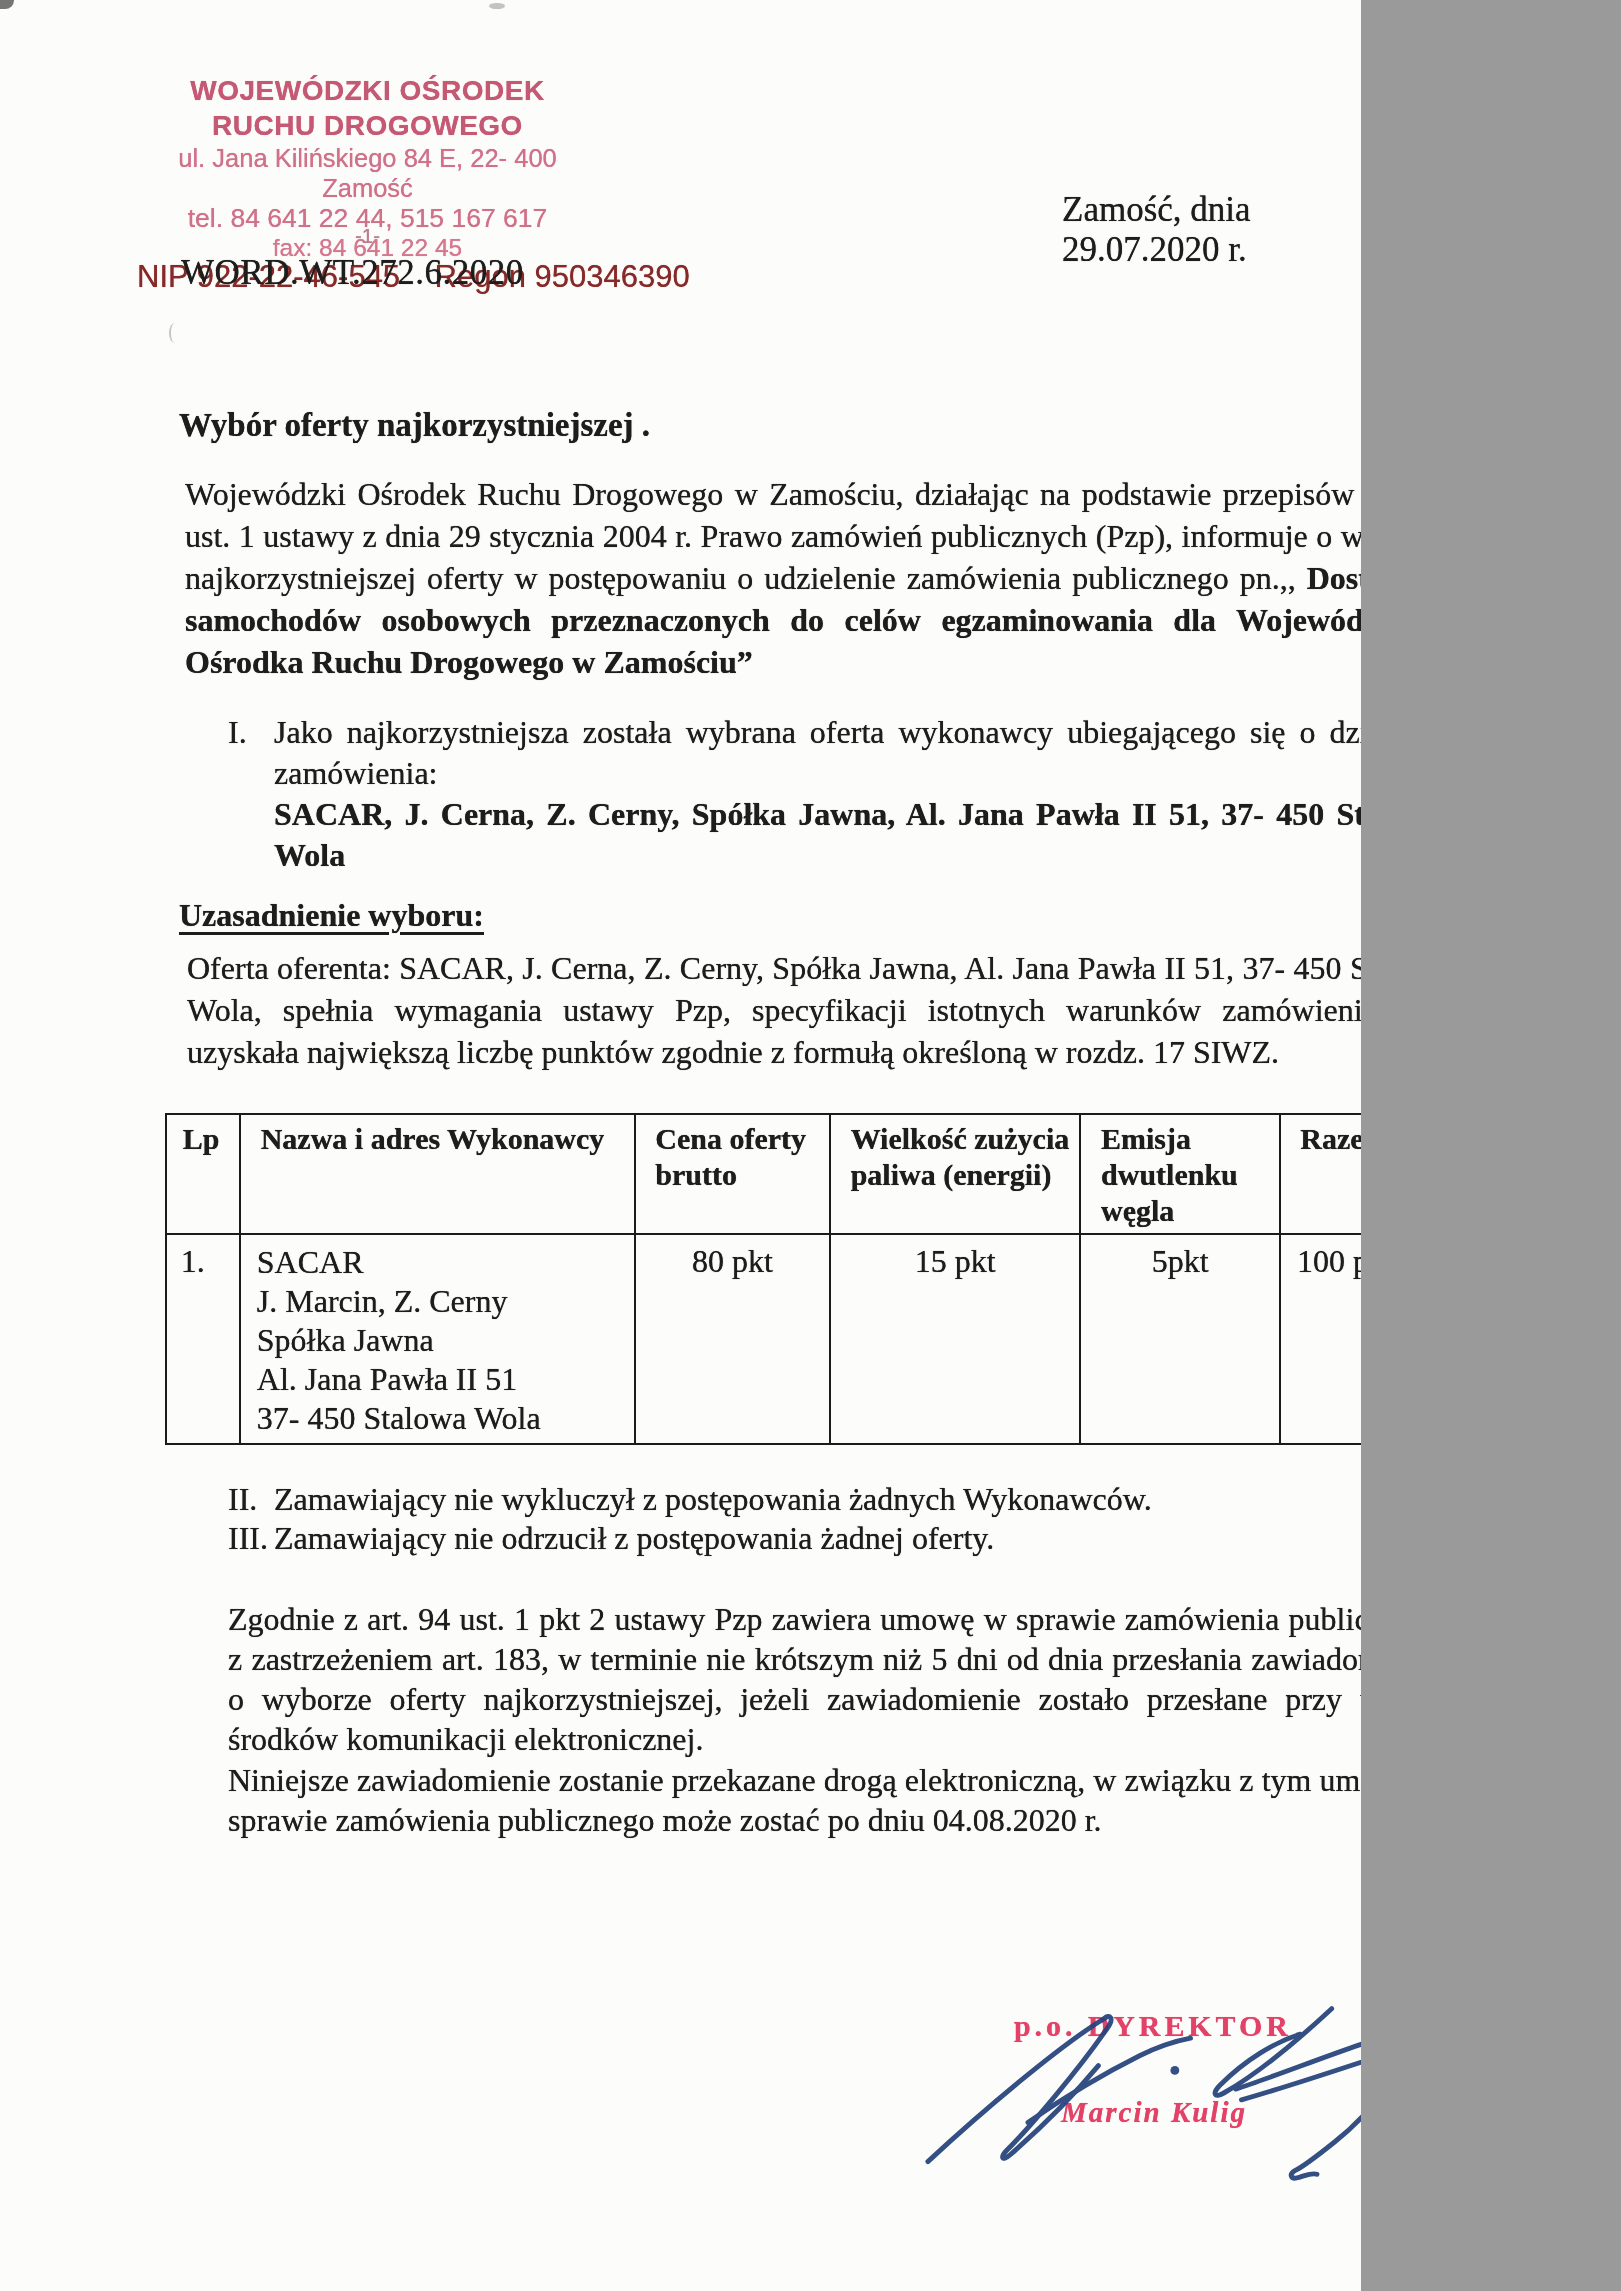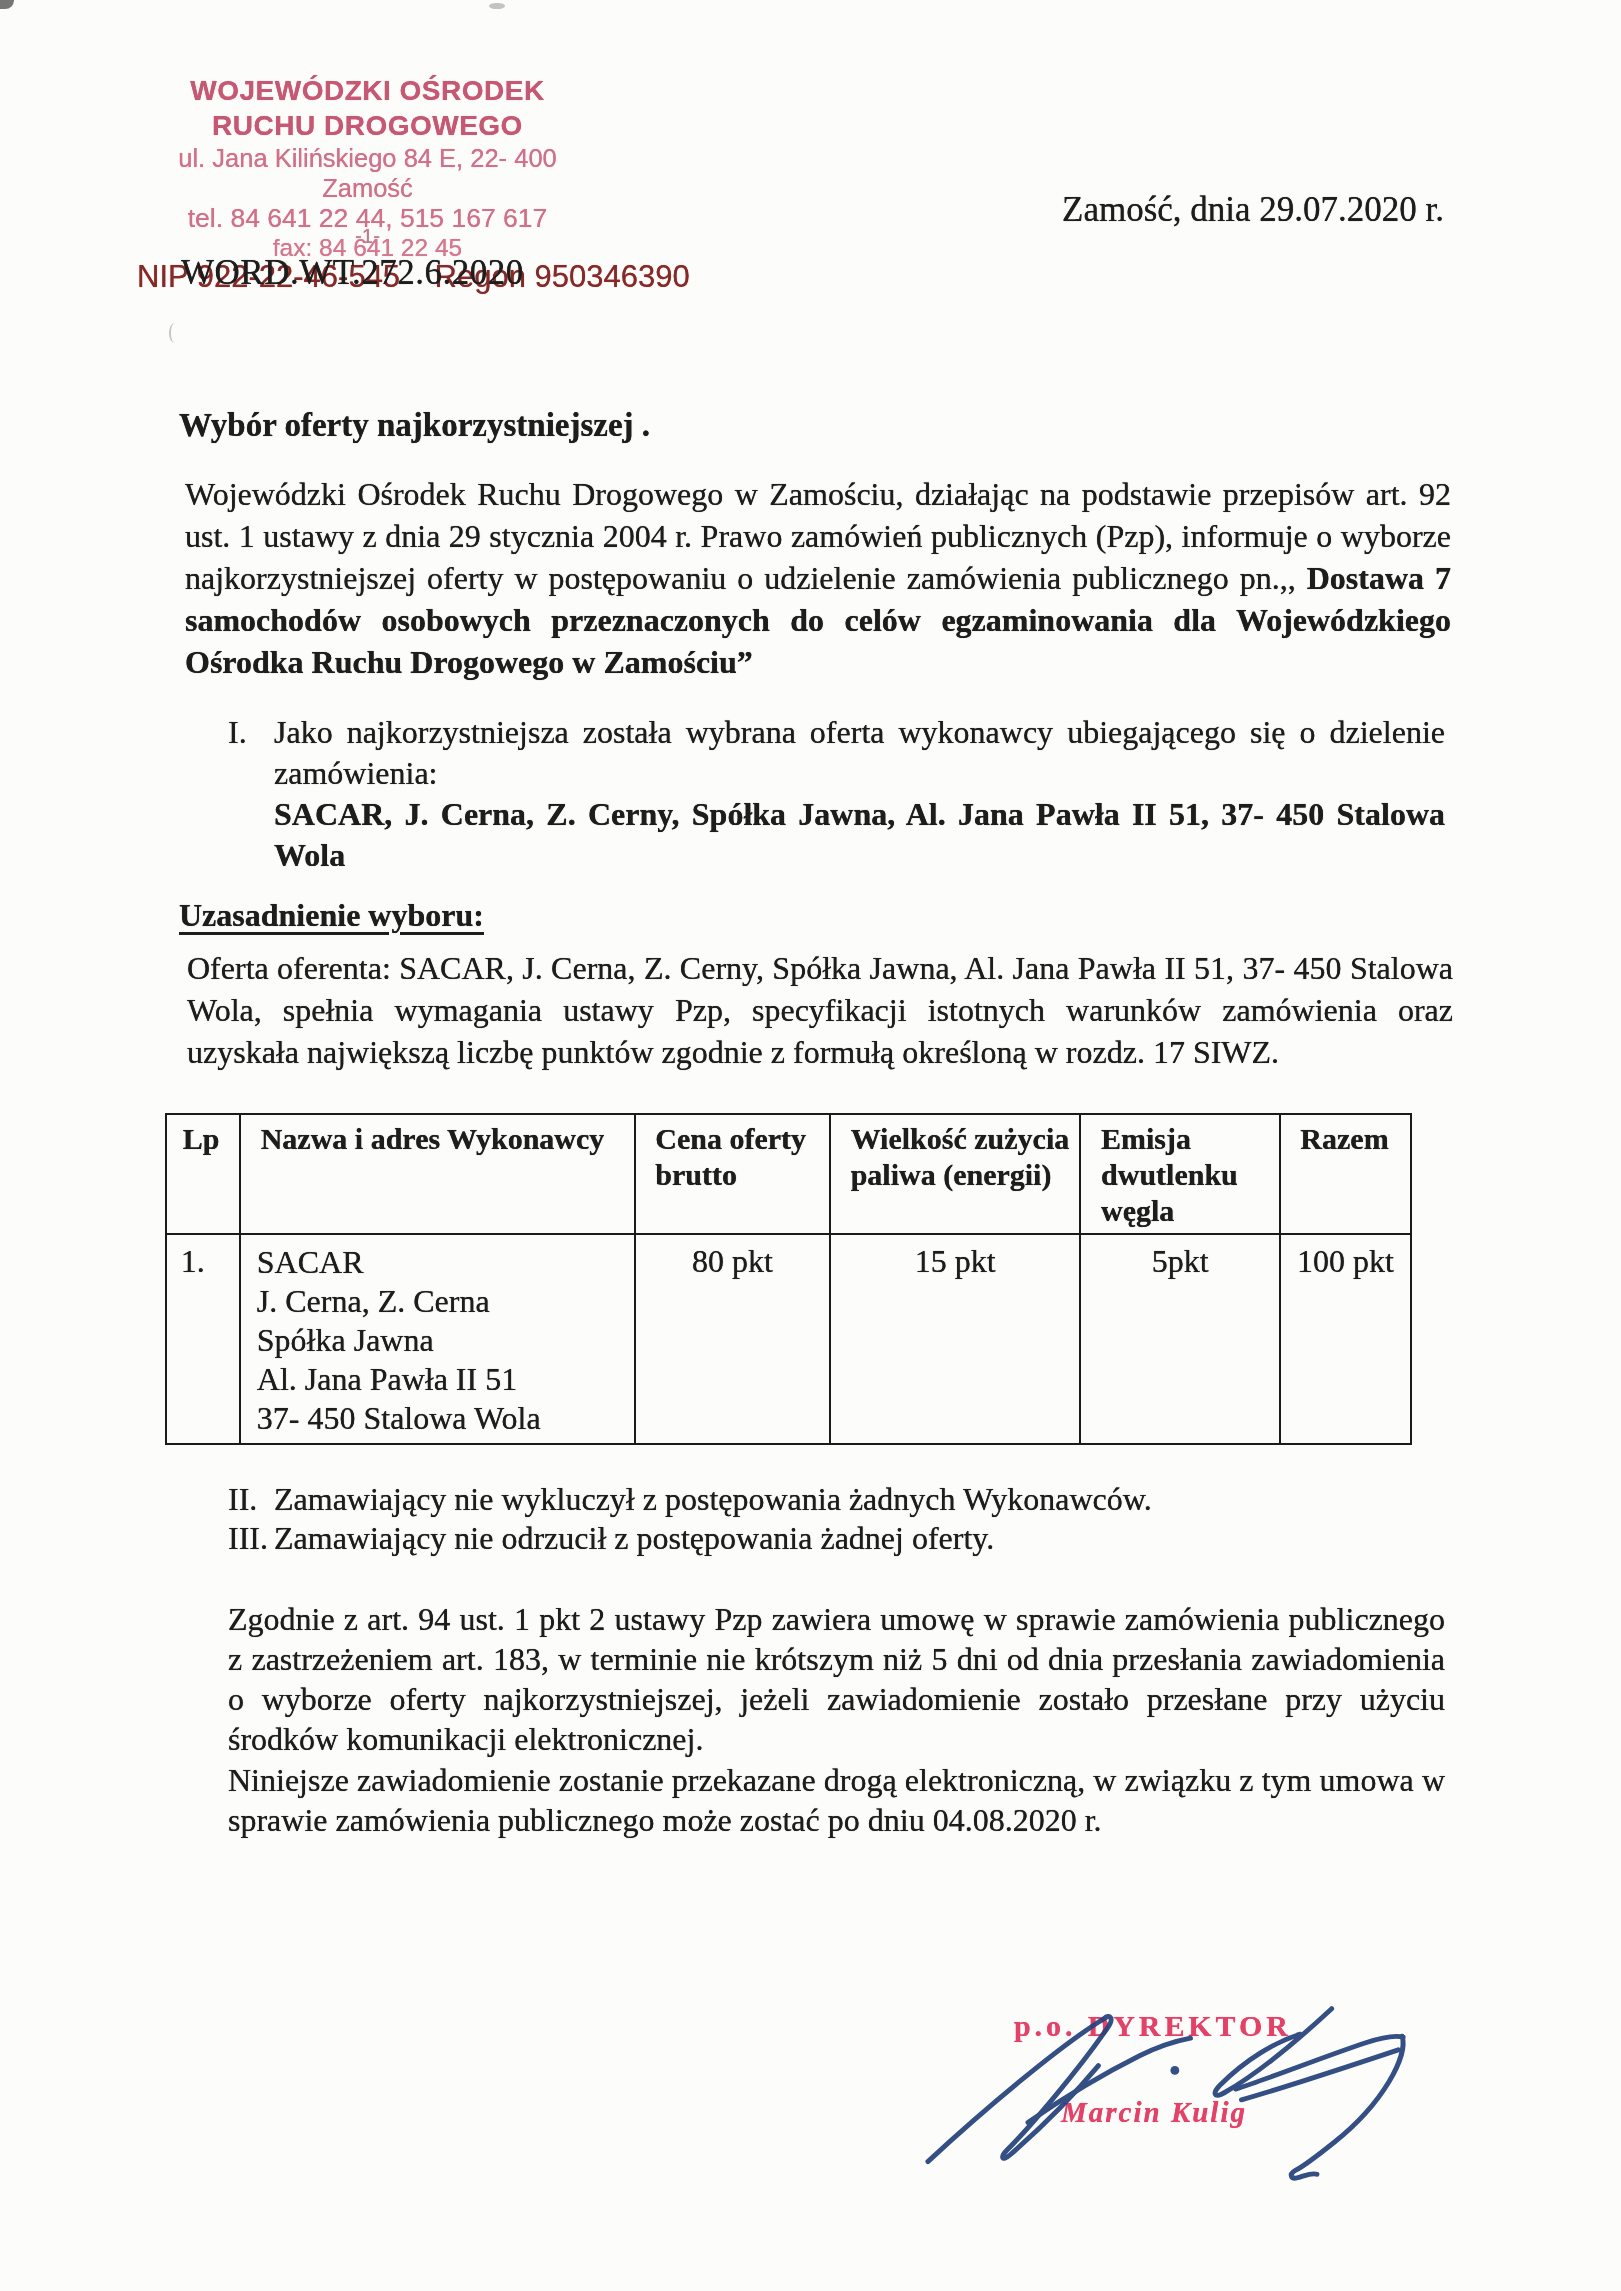--- a/index.html
+++ b/index.html
@@ -1,18 +1,18 @@
 <!DOCTYPE html>
 <html><head>
 <meta charset="utf-8">
 <style>
   html,body{margin:0;padding:0;background:#9a9a9a;}
   .page{
     position:relative;
-    width:1621px;height:2292px;
+    width:1361px;height:2292px;
     background:#fcfcfa;
     font-family:"Liberation Serif",serif;
     color:#1d1d1b;
     overflow:hidden;
     text-shadow:0 0 0.7px currentColor;
   }
   .abs{position:absolute;}
 
   
   .stamp{
@@ -128,21 +128,21 @@
         <th><span>Wielkość zużycia paliwa (energii)</span></th>
         <th><span>Emisja dwutlenku węgla</span></th>
         <th><span>Razem</span></th>
       </tr>
     </thead>
     <tbody>
       <tr>
         <td class="c-lp">1.</td>
         <td class="c-name">
           <div>SACAR</div>
-          <div>J. Cerna, Z. Cerna</div>
+          <div>J. Marcin, Z. Cerny</div>
           <div>Spółka Jawna</div>
           <div>Al. Jana Pawła II 51</div>
           <div>37- 450 Stalowa Wola</div>
         </td>
         <td class="c-pts">80 pkt</td>
         <td class="c-pts">15 pkt</td>
         <td class="c-pts">5pkt</td>
         <td class="c-pts">100 pkt</td>
       </tr>
     </tbody>

